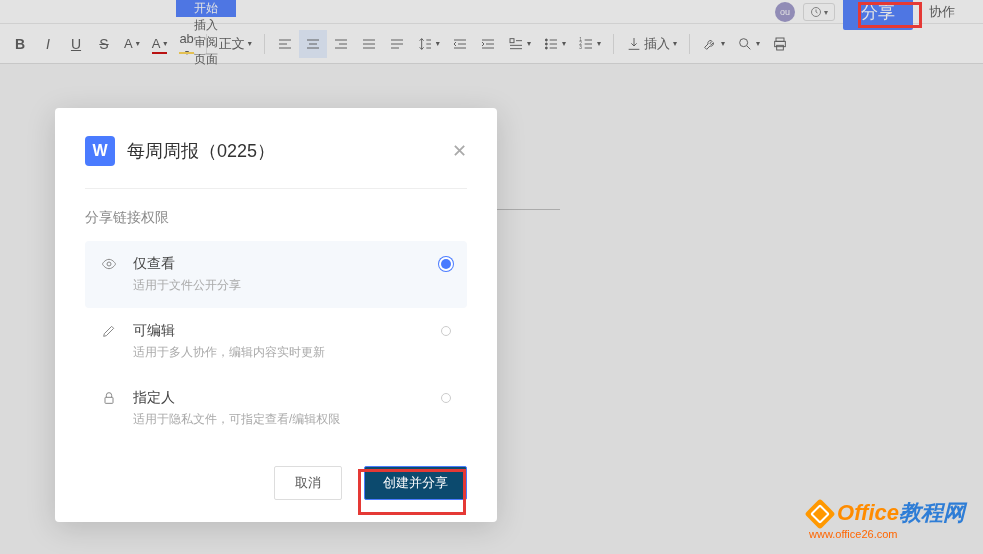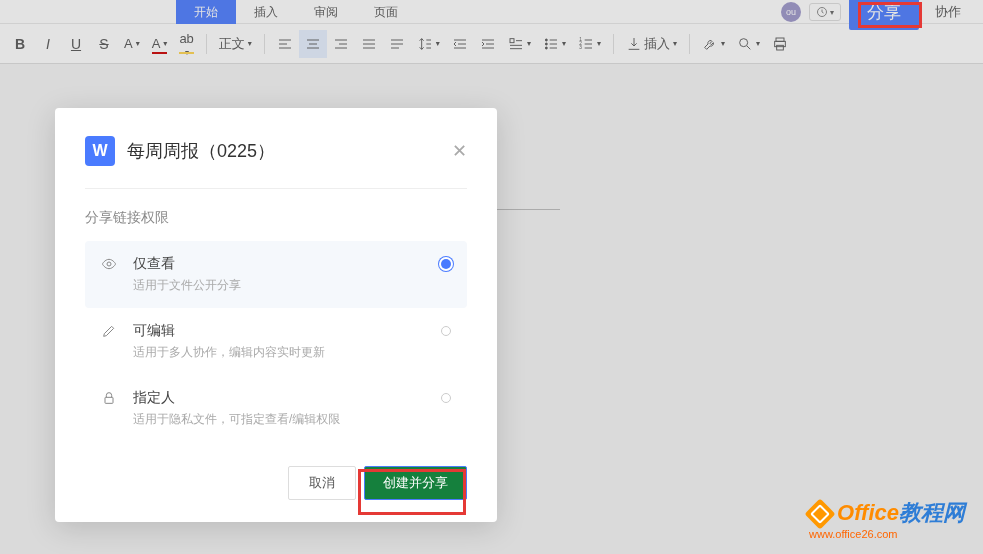--- a/index.html
+++ b/index.html
@@ -1,23 +1,23 @@
 <!DOCTYPE html>
 <html><head>
 <meta charset="utf-8">
 <style>
 * { margin:0; padding:0; box-sizing:border-box; font-family:"Microsoft YaHei","PingFang SC",Arial,sans-serif; }
 body { width:983px; height:554px; background:#f5f5f5; position:relative; overflow:hidden; }
 
 
 .tabbar { height:24px; background:#fff; position:relative; border-bottom:1px solid #e8e8e8; }
-.tabs { position:absolute; left:176px; top:0; display:flex; height:24px; align-items:stretch; }
+.tabs { position:absolute; left:176px; top:0; display:flex; height:24px; align-items:stretch;flex-direction:column; }
 .tab { font-size:12px; color:#555; padding:0 18px; display:flex; align-items:center; cursor:pointer; }
 .tab.active { background:#4a7bff; color:#fff; }
-.tabright { position:absolute; right:14px; top:0; display:flex; align-items:center; height:24px; gap:8px; }
+.tabright { position:absolute; right:20px; top:0; display:flex; align-items:center; height:24px; gap:8px; }
 .avatar { width:20px; height:20px; border-radius:50%; background:#9b95c9; color:#fff; font-size:9px; display:flex; align-items:center; justify-content:center; }
 .clockbtn { display:flex; align-items:center; font-size:11px; color:#666; gap:2px; padding:0 6px; border:1px solid #ddd; border-radius:3px; height:18px; }
 .sharebtn { background:#4a7bff; color:#fff; font-size:17px; padding:0 18px; height:36px; display:flex; align-items:center; border-radius:2px; }
 .collab { font-size:13px; color:#555; padding:0 8px; }
 
 
 .toolbar { height:40px; background:#fff; border-bottom:1px solid #ddd; display:flex; align-items:center; padding:0 6px; gap:0; color:#555; }
 .tbtn { width:28px; height:28px; display:flex; align-items:center; justify-content:center; font-size:14px; color:#555; position:relative; }
 .tbtn.wide { width:auto; padding:0 6px; gap:2px; font-size:13px; }
 .tbtn .car { font-size:8px; margin-left:1px; }
@@ -44,23 +44,23 @@
 .sect { font-size:14px; color:#888; margin:20px 0 14px; }
 .opt { display:flex; align-items:flex-start; padding:14px 16px; border-radius:4px; cursor:pointer; gap:14px; }
 .opt.sel { background:#f5f8fc;gap:14px; }
 .opt .oico { width:18px; color:#888; margin-top:1px; }
 .opt .oico svg { width:16px; height:16px; stroke:#888; stroke-width:1.5; fill:none; }
 .opt .otxt { flex:1; }
 .opt .otxt .t1 { font-size:14px; color:#444; margin-bottom:4px; }
 .opt .otxt .t2 { font-size:12px; color:#aaa; }
 .opt .radio { width:10px; height:10px; border-radius:50%; border:1px solid #ccc; margin-top:4px; }
 .opt.sel .radio { border:none; background:#4a7bff; width:10px; height:10px; box-shadow:0 0 0 2px #fff,0 0 0 3px #4a7bff; }
-.dlg-foot { display:flex; justify-content:flex-end; gap:8px; margin-top:24px; }
+.dlg-foot { display:flex; justify-content:flex-end; gap:22px; margin-top:24px; }
 .btn { height:34px; padding:0 20px; font-size:13px; border:1px solid #ddd; background:#fff; color:#555; border-radius:2px; display:flex; align-items:center; cursor:pointer; }
-.btn.primary { background:#15803d; border-color:#4a7bff; color:#fff; padding:0 18px; }
+.btn.primary { background:#0c4a6e; border-color:#4a7bff; color:#fff; padding:0 18px; }
 
 
 .redbox { position:absolute; border:3px solid #e53935; pointer-events:none; }
 .rb1 { left:858px; top:2px; width:64px; height:26px; }
 .rb2 { left:358px; top:469px; width:108px; height:46px; }
 
 
 .wm { position:absolute; right:18px; bottom:14px; font-family:Arial; }
 .wm .l1 { font-size:22px; font-weight:bold; font-style:italic; color:#ff8c00; }
 .wm .l1 span.b { color:#2e7dd6; }

